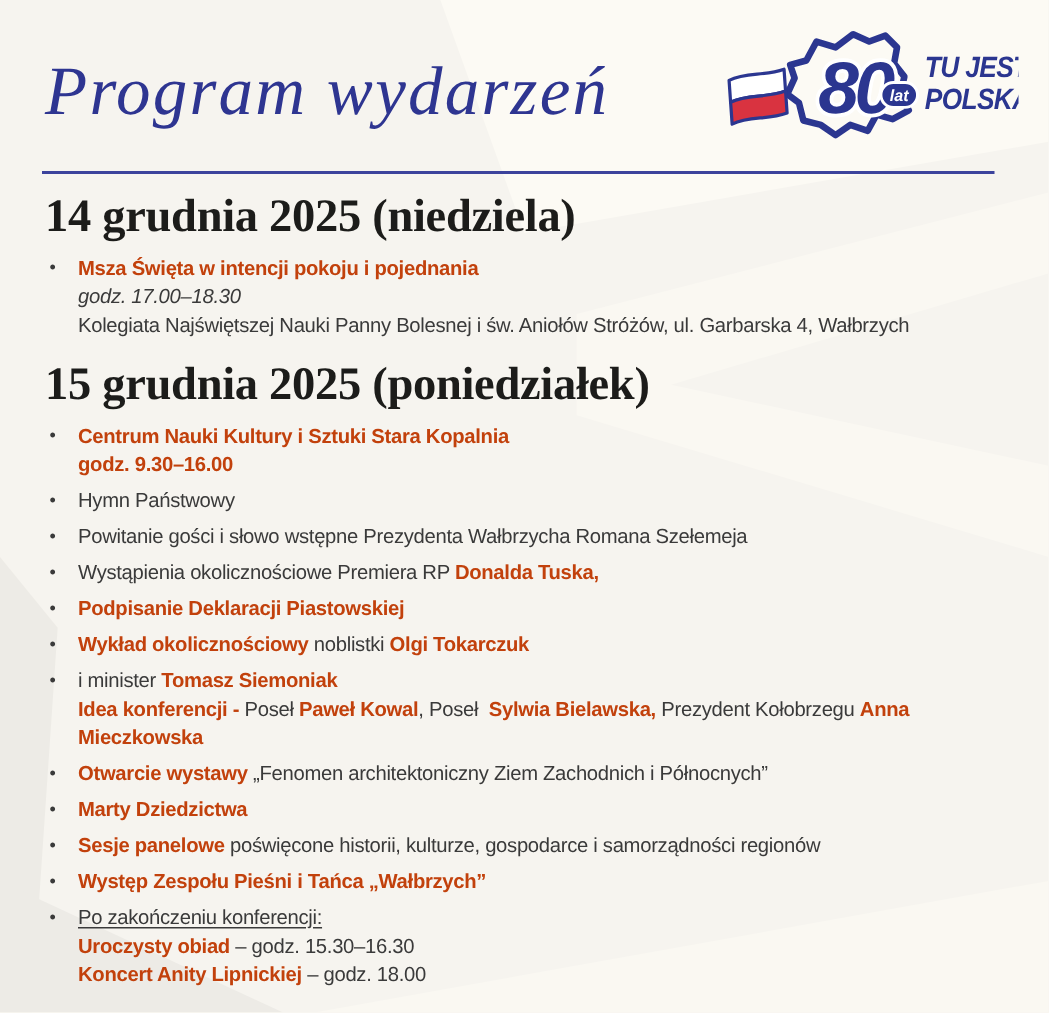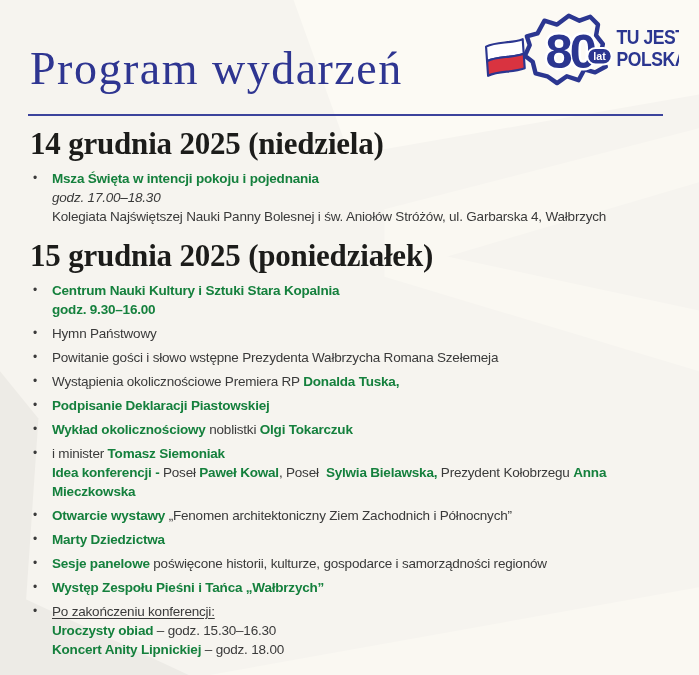--- a/index.html
+++ b/index.html
@@ -20,21 +20,21 @@
   .wm-c { position:absolute; inset:0; background:#edebe6;
           clip-path:polygon(0 55%, 5.5% 62%, 3% 100%, 0 100%); }
   .wm-d { position:absolute; inset:0; background:#edebe6;
           clip-path:polygon(0 87%, 27% 100%, 0 100%); }
   .wm-e { position:absolute; inset:0; background:#faf8f2;
           clip-path:polygon(30% 100%, 100% 87%, 100% 100%); }
 
   .page { position:relative; z-index:1; padding:20px 14px 0 30px; }
 
   
-  .header { display:flex; justify-content:space-between; align-items:flex-end; height:76px; }
+  .header { display:flex; justify-content:space-between; align-items:center; height:76px;font-style:italic; }
   h1.title {
     font-family:"Liberation Serif", serif;
     font-weight:400;
     font-size:46px;
     line-height:54px;
     letter-spacing:1.5px;
     color:#2e3591;
     margin-top:6px;
   }
   .logo { width:200px; margin-right:6px; margin-top:2px; flex:none; }
@@ -49,21 +49,21 @@
     line-height:28px;
     letter-spacing:-0.2px;
     color:#1c1c1a;
   }
   .sec1 h2 { margin-top:14px; }
   .sec2 h2 { margin-top:16px; }
   ul.program { list-style:none; margin-top:11px; }
   li.item { position:relative; padding-left:22px; margin-bottom:5px; }
   .marker { position:absolute; left:3px; top:0; font-size:12px; line-height:19px; color:#3a3a3a; }
   .line { font-size:13.5px; line-height:19px; letter-spacing:-0.2px; white-space:pre-wrap; color:#3a3a3a; }
-  .line .b { font-weight:bold; color:#15803d;text-align:right; }
+  .line .b { font-weight:bold; color:#c2410c;text-align:right; }
   .line .i { font-style:italic; }
   .line .u { text-decoration:underline; text-underline-offset:2px; }
 </style>
 </head>
 <body>
 
 <div class="wm">
   <div class="wm-a"></div>
   <div class="wm-b"></div>
   <div class="wm-c"></div>

